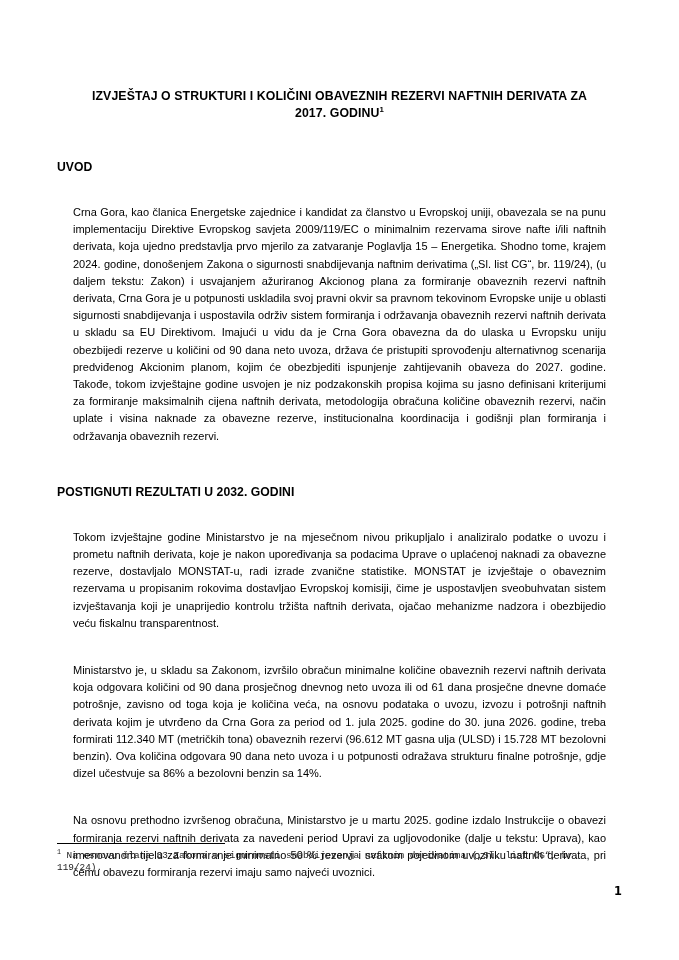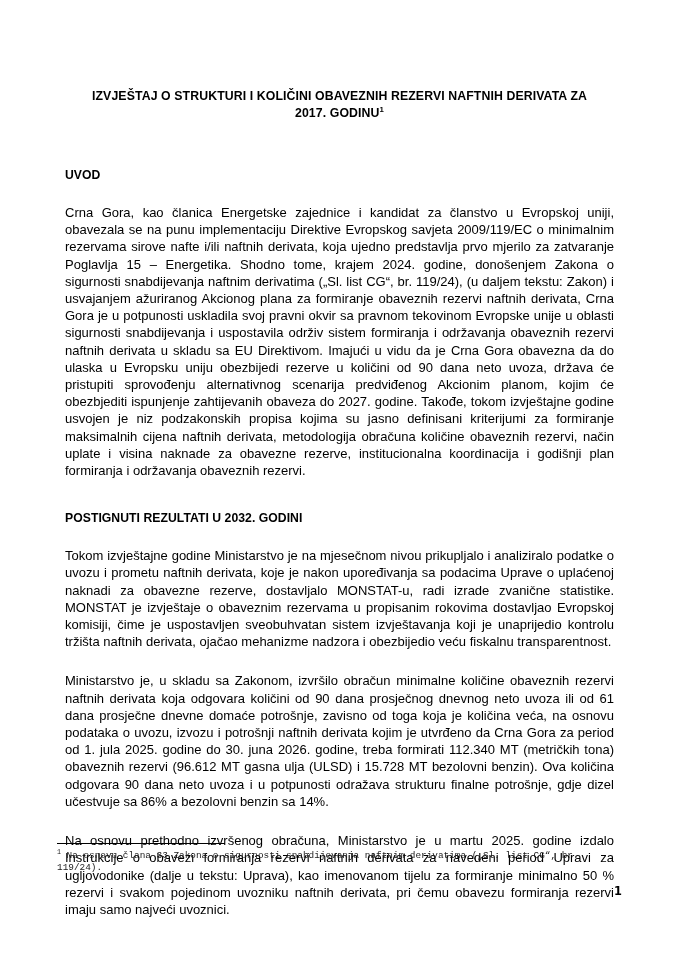--- a/index.html
+++ b/index.html
@@ -45,29 +45,29 @@
   .doc-title sup {
     font-size: 7.8px;
     vertical-align: super;
     line-height: 0;
   }
 
   .section-heading {
     font-size: 12.2px;
     line-height: 15px;
     font-weight: bold;
-    margin: 8px;
+    margin: 0;
     letter-spacing: 0.05px;
   }
   .heading-uvod { padding-top: 39px; }
   .heading-rezultati { padding-top: 24px; }
 
   p.body {
-    margin: 8px;
-    font-size: 13px;
+    margin: 16px;
+    font-size: 11px;
     line-height: 17.2px;
     text-align: justify;
     text-justify: inter-word;
     hyphens: none;
   }
   p.body.first-after-heading { padding-top: 13px; }
   p.body.spaced { padding-top: 14px; }
 
   .footnote-area {
     position: absolute;

